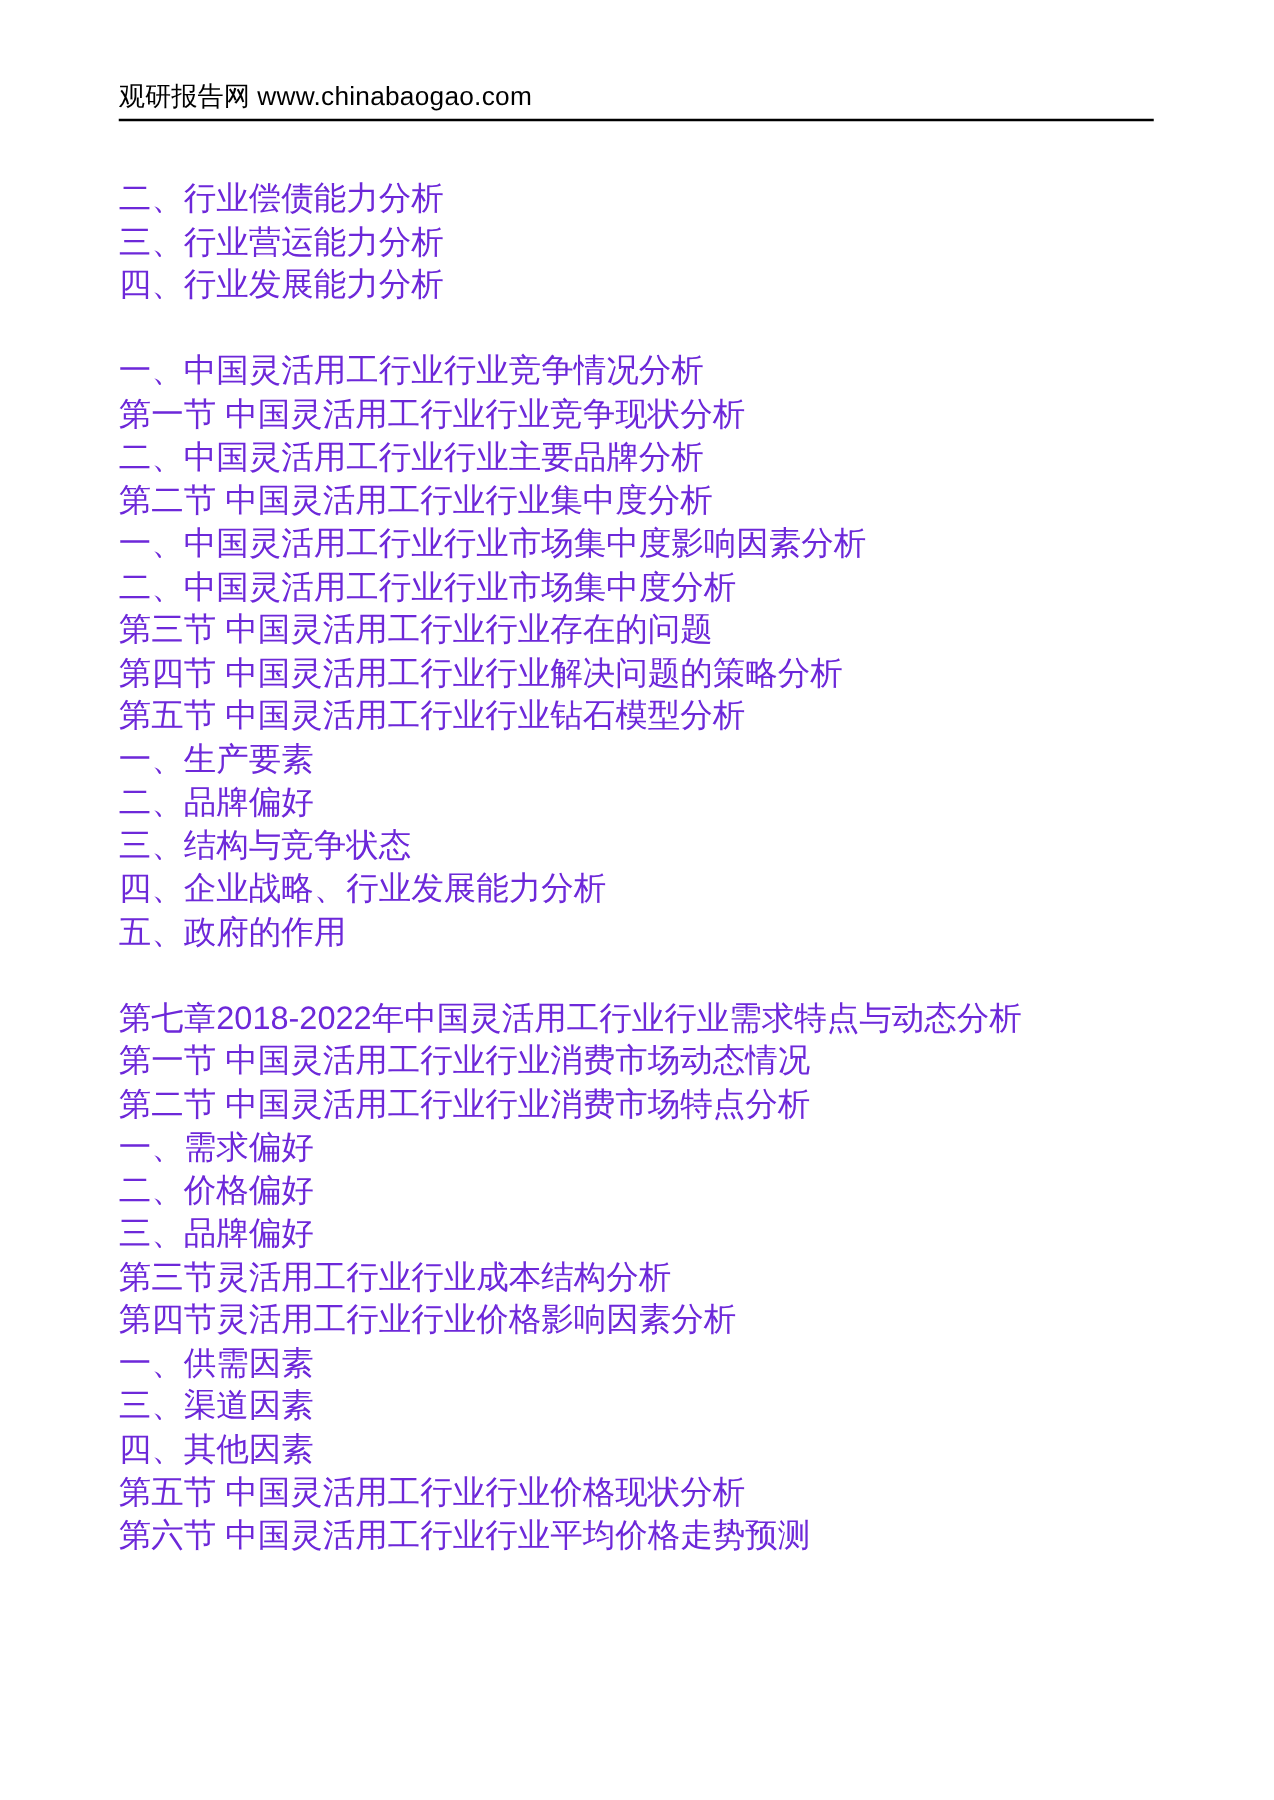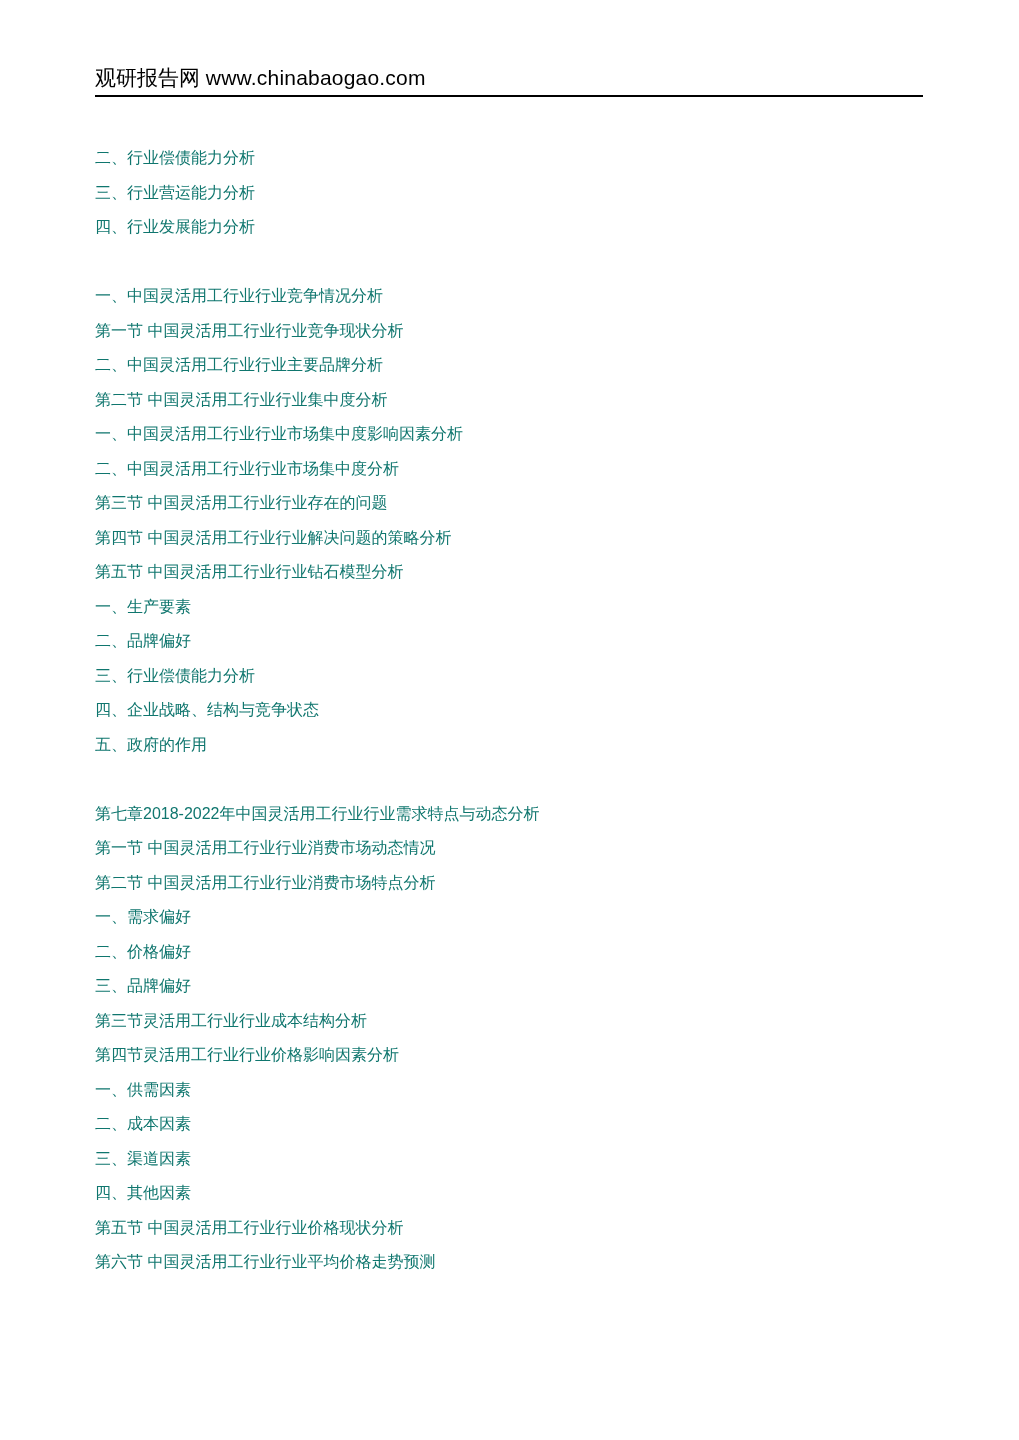--- a/index.html
+++ b/index.html
@@ -31,25 +31,25 @@
     white-space: nowrap;
   }
   .doc-header-text .site-url { letter-spacing: 0.2px; }
   .doc-content {
     position: absolute;
     left: 95px;
     top: 141px;
     width: 830px;
   }
   .toc-line {
-    font-size: 16px;
+    font-size: 26px;
     line-height: 34.5px;
     height: 34.5px;
     white-space: nowrap;
-    color: #0f766e;
+    color: #6d28d9;
   }
   .toc-line.blank { height: 34.5px; }
 </style>
 </head>
 <body>
 
 <div class="page">
 
   <div class="doc-header">
     <div class="doc-header-text">
@@ -68,33 +68,32 @@
       <div class="toc-line">第一节 中国灵活用工行业行业竞争现状分析</div>
       <div class="toc-line">二、中国灵活用工行业行业主要品牌分析</div>
       <div class="toc-line">第二节 中国灵活用工行业行业集中度分析</div>
       <div class="toc-line">一、中国灵活用工行业行业市场集中度影响因素分析</div>
       <div class="toc-line">二、中国灵活用工行业行业市场集中度分析</div>
       <div class="toc-line">第三节 中国灵活用工行业行业存在的问题</div>
       <div class="toc-line">第四节 中国灵活用工行业行业解决问题的策略分析</div>
       <div class="toc-line">第五节 中国灵活用工行业行业钻石模型分析</div>
       <div class="toc-line">一、生产要素</div>
       <div class="toc-line">二、品牌偏好</div>
-      <div class="toc-line">三、行业偿债能力分析</div>
-      <div class="toc-line">四、企业战略、结构与竞争状态</div>
+      <div class="toc-line">三、结构与竞争状态</div>
+      <div class="toc-line">四、企业战略、行业发展能力分析</div>
       <div class="toc-line">五、政府的作用</div>
       <div class="toc-line blank"></div>
       <div class="toc-line">第七章2018-2022年中国灵活用工行业行业需求特点与动态分析</div>
       <div class="toc-line">第一节 中国灵活用工行业行业消费市场动态情况</div>
       <div class="toc-line">第二节 中国灵活用工行业行业消费市场特点分析</div>
       <div class="toc-line">一、需求偏好</div>
       <div class="toc-line">二、价格偏好</div>
       <div class="toc-line">三、品牌偏好</div>
       <div class="toc-line">第三节灵活用工行业行业成本结构分析</div>
       <div class="toc-line">第四节灵活用工行业行业价格影响因素分析</div>
       <div class="toc-line">一、供需因素</div>
-      <div class="toc-line">二、成本因素</div>
       <div class="toc-line">三、渠道因素</div>
       <div class="toc-line">四、其他因素</div>
       <div class="toc-line">第五节 中国灵活用工行业行业价格现状分析</div>
       <div class="toc-line">第六节 中国灵活用工行业行业平均价格走势预测</div>
     </div>
 
 </div>
 
 </body></html>

